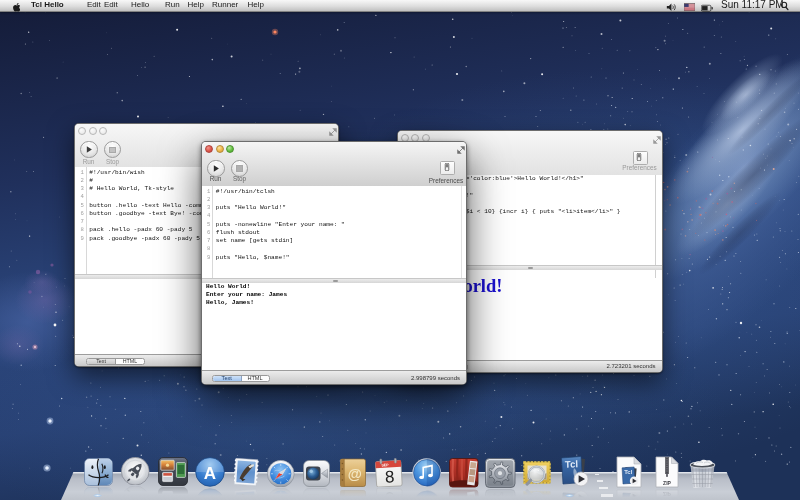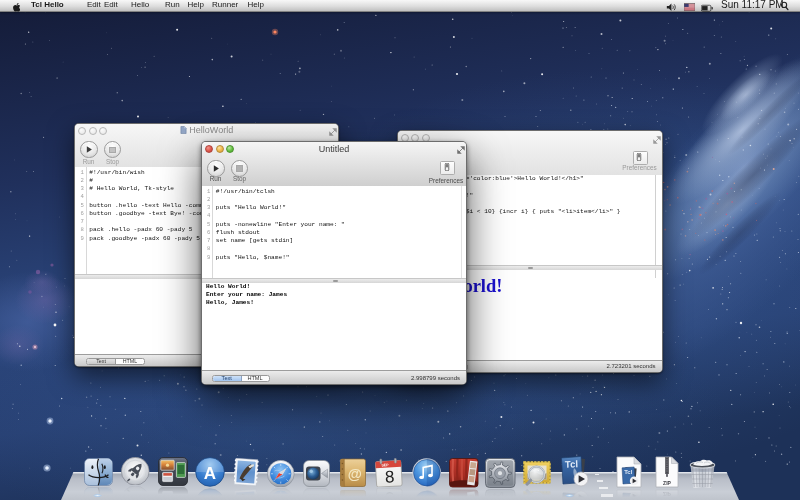--- a/index.html
+++ b/index.html
@@ -1523,26 +1523,20 @@
 
 <div style="position:absolute;left:595px;top:473.5px;width:4px;height:1.8px;background:rgba(255,255,255,.75)"></div>
 <div style="position:absolute;left:596.5px;top:479.5px;width:6px;height:2.2px;background:rgba(255,255,255,.7)"></div>
 <div style="position:absolute;left:598.5px;top:486.5px;width:9px;height:2.6px;background:rgba(255,255,255,.68)"></div>
 <div style="position:absolute;left:601px;top:494px;width:12px;height:3px;background:rgba(255,255,255,.62)"></div>
 <div style="position:absolute;left:93px;top:494px;width:9px;height:3.2px;border-radius:50%;background:radial-gradient(ellipse,rgba(235,248,255,.95),rgba(150,200,255,.45) 55%,transparent 72%)"></div>
 <div style="position:absolute;left:565px;top:494px;width:9px;height:3.2px;border-radius:50%;background:radial-gradient(ellipse,rgba(235,248,255,.95),rgba(150,200,255,.45) 55%,transparent 72%)"></div>
 
 <div class="win inactive" style="left:74px;top:123px;width:265px;height:244px">
  <div class="tbar" style="height:42.5px"></div>
- <div class="ttl" style="top:0.8px">
-   <svg style="vertical-align:-1.5px" width="7" height="8" viewBox="0 0 16 18">
-        <path fill="#93a6c6" stroke="#64789c" stroke-width="1.2" d="M2 1h8l4 4v12H2z"></path>
-        <path fill="#c7d4e8" d="M10 1l4 4h-4z"></path>
-      </svg>
-   HelloWorld</div>
  <div class="tl" style="left:3px;top:2.5px;background:radial-gradient(circle at 35% 30%,#fbfbfb,#e4e4e4);border:0.5px solid #b6b6b6"></div>
     <div class="tl" style="left:13.5px;top:2.5px;background:radial-gradient(circle at 35% 30%,#fbfbfb,#e4e4e4);border:0.5px solid #b6b6b6"></div>
     <div class="tl" style="left:24px;top:2.5px;background:radial-gradient(circle at 35% 30%,#fbfbfb,#e4e4e4);border:0.5px solid #b6b6b6"></div>
  <svg style="position:absolute;left:254px;top:3.5px" width="8" height="8" viewBox="0 0 16 16">
 <path fill="#9a9a9a" d="M15.5 0.5 L6.5 0.5 L15.5 9.5z"></path>
       <path fill="#9a9a9a" d="M0.5 15.5 L9.5 15.5 L0.5 6.5z"></path>
       <path stroke="#9a9a9a" stroke-width="1.7" d="M4 12 L12 4"></path>
     </svg>
 
 <div class="toolbtn" style="left:5.1px;top:16.9px;width:15.5px;height:15.5px"></div>
@@ -1636,21 +1630,20 @@
    <div class="seg" style="left:11px;top:3px;width:57px;height:4.6px;font-size:5.3px;line-height:4.8px">
      <div class="s1" style="left:0;width:28px;background:linear-gradient(#e4e4e4,#c9c9c9);border-right:1px solid #9a9a9a">Text</div>
      <div class="s2" style="left:29px;width:28px">HTML</div>
    </div>
    <div class="secs" style="right:6px;top:2.5px">2.723201 seconds</div>
  </div>
 </div>
 
 <div class="win active" style="left:201px;top:141px;width:266px;height:244px">
  <div class="tbar" style="height:43.5px"></div>
- <div class="ttl" style="top:1.7px;color:#3a3a3a">Untitled</div>
 
 <div class="tl" style="left:3px;top:2.5px;background:radial-gradient(circle at 35% 30%,#f5928a,#dd564a 55%,#c3433a);border:0.5px solid #ad443c"></div>
 <div class="tl" style="left:13.5px;top:2.5px;background:radial-gradient(circle at 35% 30%,#fce3a0,#eeb549 55%,#d29634);border:0.5px solid #b58c3a"></div>
 <div class="tl" style="left:24px;top:2.5px;background:radial-gradient(circle at 35% 30%,#bde8a8,#64c140 55%,#4a9e2b);border:0.5px solid #4c9230"></div>
  <svg style="position:absolute;left:255px;top:3.5px" width="8" height="8" viewBox="0 0 16 16">
 <path fill="#707070" d="M15.5 0.5 L6.5 0.5 L15.5 9.5z"></path>
       <path fill="#707070" d="M0.5 15.5 L9.5 15.5 L0.5 6.5z"></path>
       <path stroke="#707070" stroke-width="1.7" d="M4 12 L12 4"></path>
     </svg>
 

